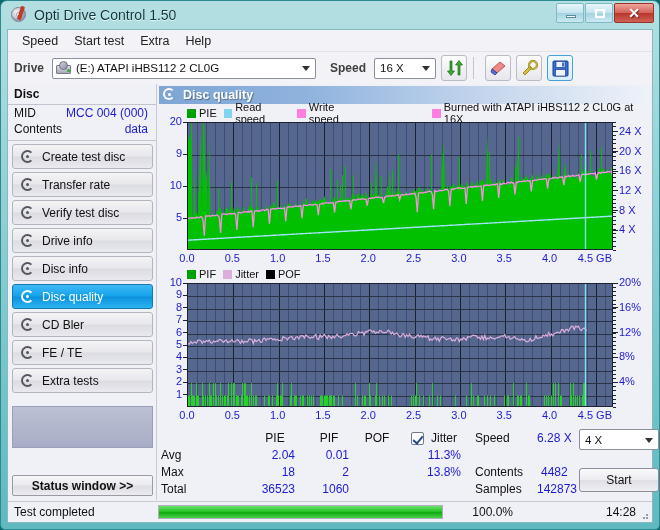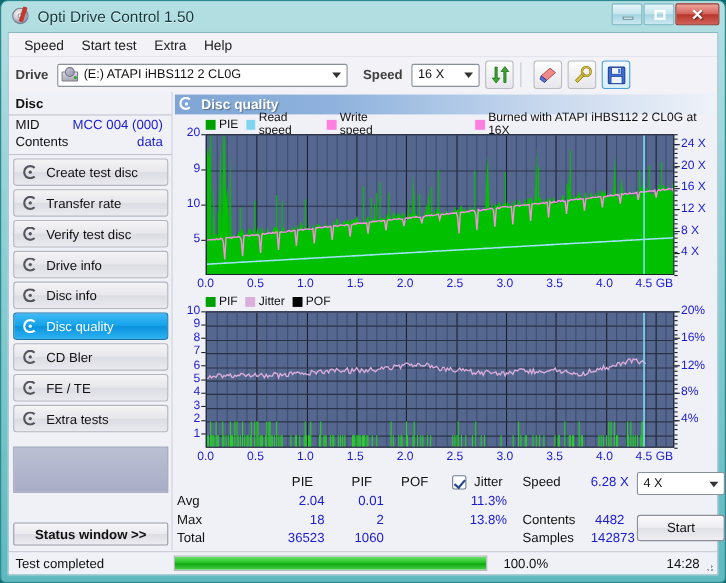--- a/index.html
+++ b/index.html
@@ -225,21 +225,21 @@
     display:flex; align-items:center; font-size:12px; color:#111;
   }
   #stText { width:150px; padding-left:6px; }
   #progOuter {
     width:285px; height:14px; background:#fff; border:1px solid #b0b0bc; position:relative; overflow:hidden;
   }
   #progFill {
     position:absolute;left:0;top:0;bottom:0;
     background:linear-gradient(to bottom,#6ee06e 0%,#27c427 45%,#11a811 55%,#49d149 100%);
   }
-  #progPct { width:70px; text-align:center; }
+  #progPct { width:70px; text-align:right; }
   #clock { position:absolute; right:16px; }
   #grip { position:absolute; right:3px; bottom:2px; width:10px;height:10px;
           background:
             radial-gradient(circle 1px at 8px 8px,#9a9aa6 99%,transparent),
             radial-gradient(circle 1px at 5px 8px,#9a9aa6 99%,transparent),
             radial-gradient(circle 1px at 8px 5px,#9a9aa6 99%,transparent);
   }
 </style>
 </head>
 <body>

